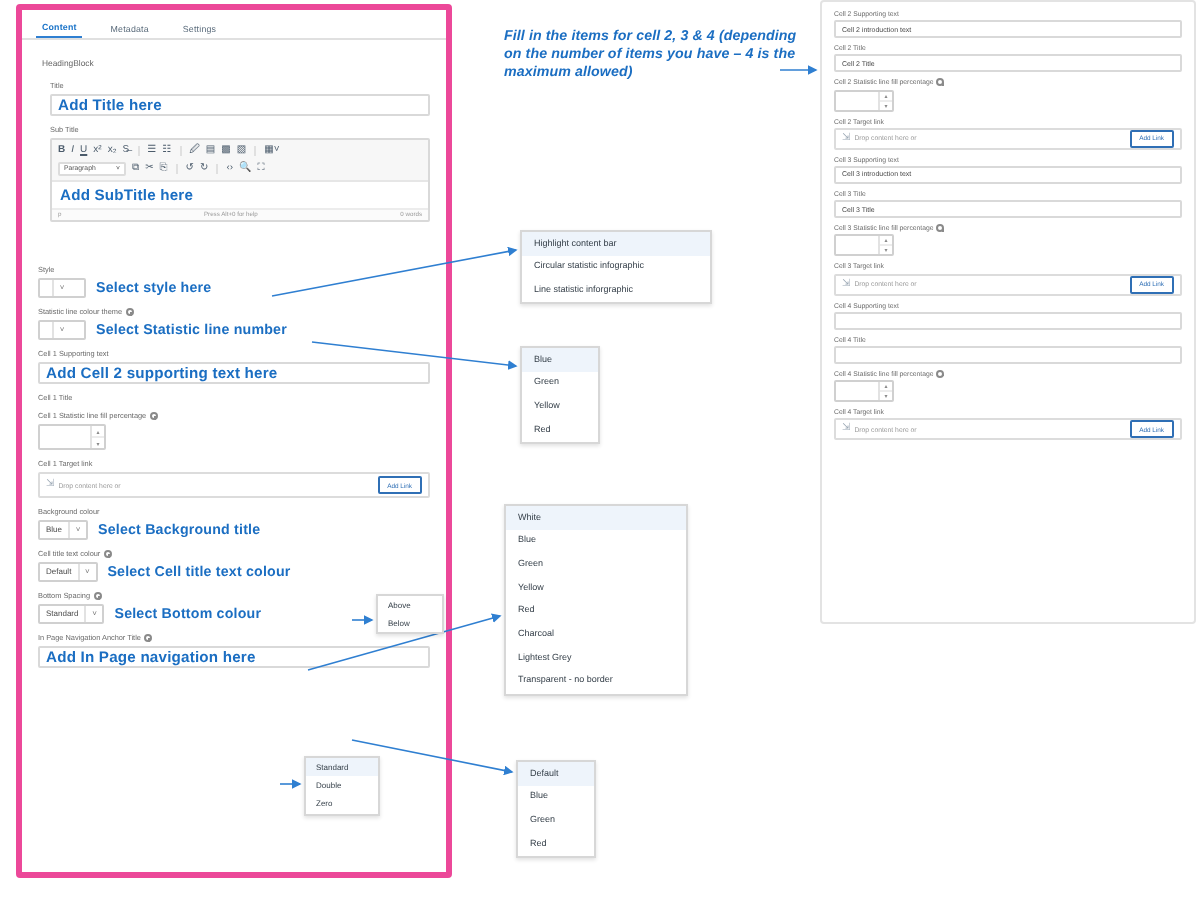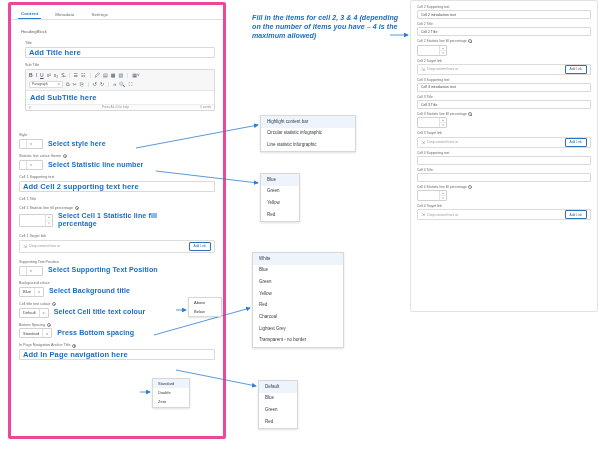--- a/index.html
+++ b/index.html
@@ -291,48 +291,34 @@
           <span class="info-icon"></span>
         </div>
         <div class="row-inline">
           <div class="spinner">
             <div class="val"></div>
             <div class="arrows">
               <div>▴</div>
               <div>▾</div>
             </div>
           </div>
-          <span class="annot wrap">
-            <span>Select Cell 1 Statistic line fill</span><br>
-            <span>percentage</span>
-          </span>
         </div>
       </div>
 
       <div class="field">
         <div class="field-label">Cell 1 Target link</div>
         <div class="dropzone">
           <span class="dz-left">
             <span class="dz-icon">⇲</span>
             <span class="dz-text">Drop content here or</span>
           </span>
           <span class="addlink-btn">Add Link</span>
         </div>
       </div>
 
-      <div class="field" style="margin-top:7px;">
-        <div class="field-label">Supporting Text Position</div>
-        <div class="row-inline">
-          <div class="select empty">
-            <span class="val"></span>
-            <span class="caret">˅</span>
-          </div>
-          <span class="annot">Select Supporting  Text Position</span>
-        </div>
-      </div>
 
       <div class="field">
         <div class="field-label">Background colour</div>
         <div class="row-inline">
           <div class="select sm">
             <span class="val">Blue</span>
             <span class="caret">˅</span>
           </div>
           <span class="annot">Select Background title</span>
         </div>
@@ -355,21 +341,21 @@
       <div class="field">
         <div class="field-label">
           <span>Bottom Spacing</span>
           <span class="info-icon"></span>
         </div>
         <div class="row-inline">
           <div class="select sm">
             <span class="val">Standard</span>
             <span class="caret">˅</span>
           </div>
-          <span class="annot">Press Bottom spacing</span>
+          <span class="annot">Select Bottom colour</span>
         </div>
       </div>
 
       <div class="field">
         <div class="field-label">
           <span>In Page Navigation Anchor Title</span>
           <span class="info-icon"></span>
         </div>
         <div class="text-input">
           <span class="ph-blue">Add  In Page navigation here</span>

